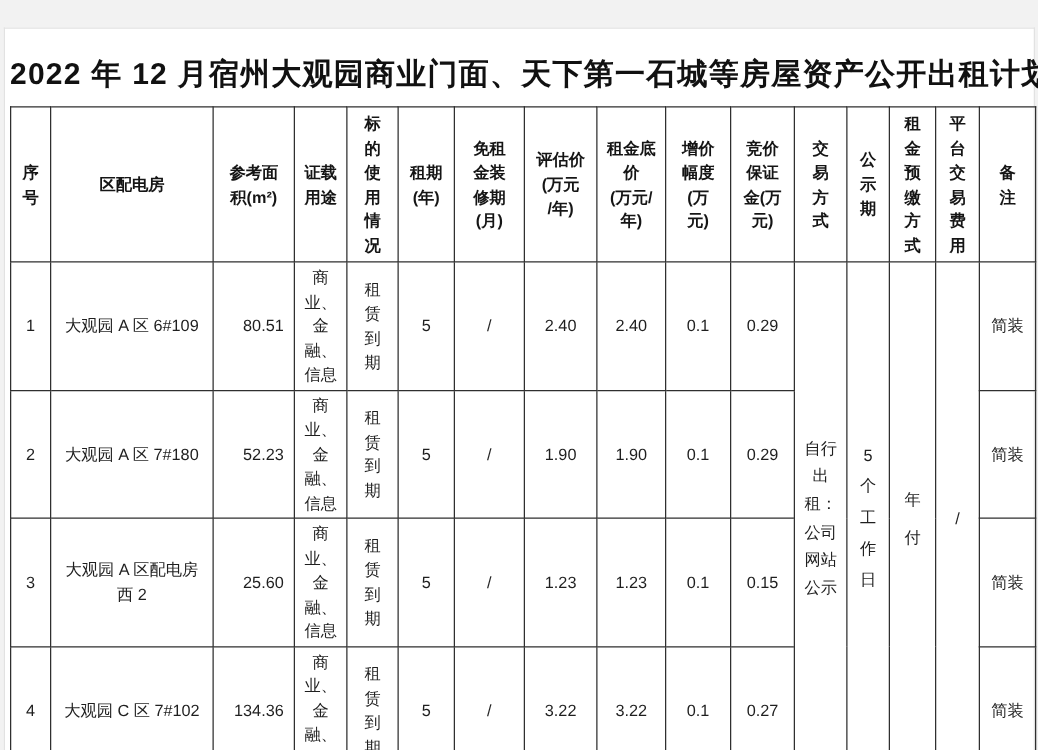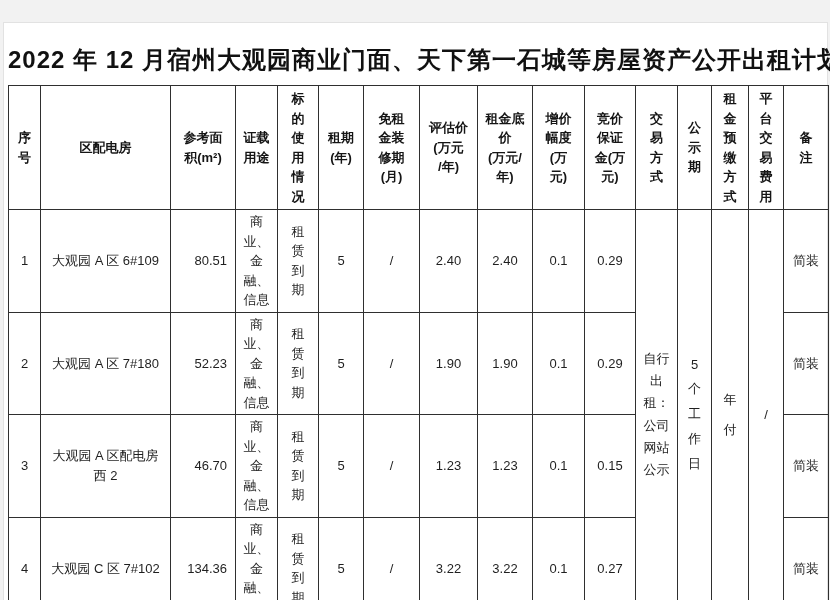--- a/index.html
+++ b/index.html
@@ -191,21 +191,21 @@
       <td>1.90</td>
       <td>0.1</td>
       <td>0.29</td>
       <td>简装</td>
     </tr>
 
     <tr class="data-row">
       <td>3</td>
       <td>大观园 A 区配电房
 西 2</td>
-      <td class="num-right">46.70</td>
+      <td class="num-right">25.60</td>
       <td>商业、
 金融、
 信息</td>
       <td>租
 赁
 到
 期</td>
       <td>5</td>
       <td>/</td>
       <td>1.23</td>

